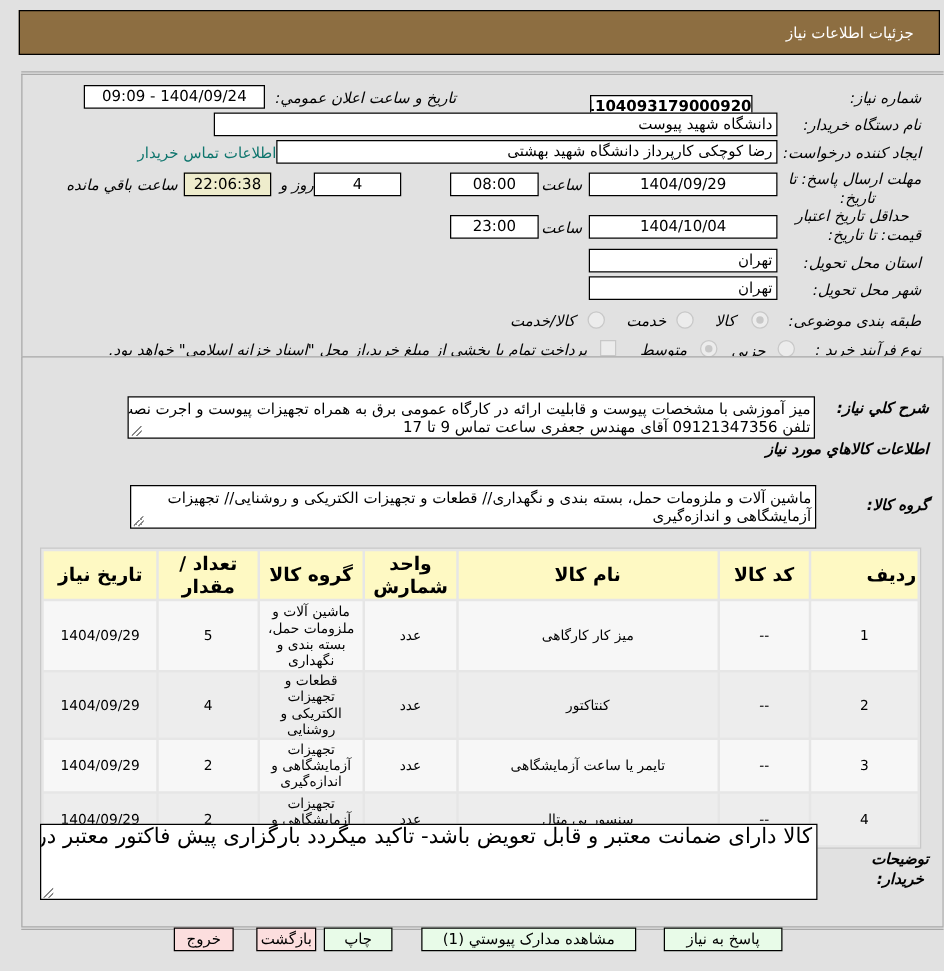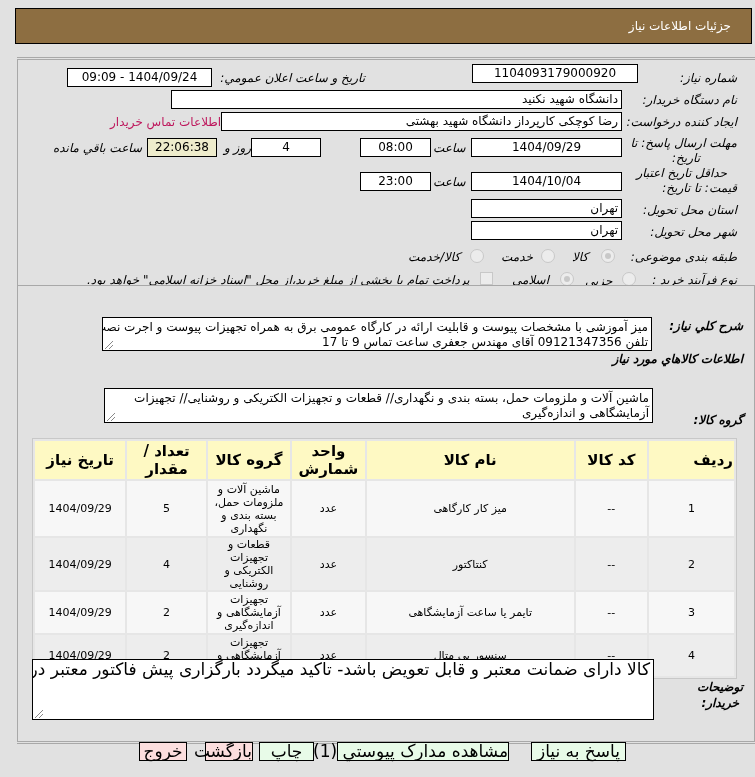--- a/index.html
+++ b/index.html
@@ -27,21 +27,21 @@
   .sep-top { position: absolute; left: 17px; top: 57px; width: 738px; height: 1px; background: #a8a8a8; }
 
   .lbl { position: absolute; white-space: nowrap; font-size: 12px; text-align: right; font-style: italic; }
   .box {
     position: absolute; background: #fff; border: 1px solid #000;
     height: 19px; line-height: 17px; font-size: 12px; text-align: center;
     white-space: nowrap; overflow: hidden;
   }
   .box.right { text-align: right; padding-right: 3px; }
   .box.tan { background: #eeeccc; }
-  .link { position: absolute; color: #be185d; white-space: nowrap; }
+  .link { position: absolute; color: #0f766e; white-space: nowrap; }
 
   .radio {
     position: absolute; width: 14px; height: 14px; border-radius: 50%;
     border: 1px solid #c8c8c8; background: #ececec;
   }
   .radio.checked::after {
     content: ""; position: absolute; left: 3px; top: 3px; width: 6px; height: 6px;
     border-radius: 50%; background: #c8c8c8;
   }
   .checkbox {
@@ -72,21 +72,21 @@
   table.items tr.odd td { background: #f7f7f7; }
   table.items tr.even td { background: #ededed; }
   table.items tr.r1 td { height: 55px; }
   table.items tr.r2 td { height: 41px; }
   table.items tr.r3 td { height: 41px; }
   table.items tr.r4 td { height: 41px; }
   table.items td.grp { font-size: 11px; line-height: 13px; padding: 0 6px; }
 
   .btn {
     position: absolute; top: 742px; height: 19px; border: 1px solid #000;
-    font-size: 17px; line-height: 17px; text-align: center; white-space: nowrap;
+    font-size: 12px; line-height: 17px; text-align: center; white-space: nowrap;
     cursor: pointer;
   }
   .btn.green { background: #e8fbe8; }
   .btn.red { background: #fcdede; }
 
   .watermark { position: absolute; pointer-events: none; }
 </style>
 </head>
 <body>
 
@@ -101,27 +101,27 @@
     <rect x="75" y="20" width="22" height="45" fill="#c96a6a" transform="rotate(-35 85 42)"></rect>
     <polygon points="40,70 80,115 25,110" fill="#c96a6a"></polygon>
   </g>
   <text x="150" y="110" font-family="DejaVu Sans, sans-serif" font-size="100" font-weight="bold" fill="#b8b8b8" opacity="0.55" direction="ltr">AriaTender.neT</text>
 </svg>
 
 <div class="sep-top"></div>
 <div class="panel top-panel"></div>
 
 <span class="lbl" style="right:18px;top:71px;">شماره نیاز:</span>
-<div class="box" style="left:472px;top:64px;width:166px;">1104093179000920</div>
+<div class="box" style="left:472px;top:76px;width:130px;font-weight:bold;">1104093179000920</div>
 
 <span class="lbl" style="right:390px;top:71px;">تاریخ و ساعت اعلان عمومي:</span>
 <div class="box" style="left:67px;top:68px;width:145px;">1404/09/24 - 09:09</div>
 
 <span class="lbl" style="right:18px;top:93px;">نام دستگاه خریدار:</span>
-<div class="box right" style="left:171px;top:90px;width:451px;">دانشگاه شهید نکنید</div>
+<div class="box right" style="left:171px;top:90px;width:451px;">دانشگاه شهید پیوست</div>
 
 <span class="lbl" style="right:18px;top:115px;">ایجاد کننده درخواست:</span>
 <div class="box right" style="left:221px;top:112px;width:401px;">رضا کوچکی کارپرداز دانشگاه شهید بهشتی</div>
 <span class="link" style="left:110px;top:115px;">اطلاعات تماس خریدار</span>
 
 <span class="lbl" style="right:18px;top:136px;">مهلت ارسال پاسخ: تا</span>
 <span class="lbl" style="right:55px;top:151px;">تاریخ:</span>
 <div class="box" style="left:471px;top:138px;width:151px;">1404/09/29</div>
 <span class="lbl" style="left:433px;top:141px;">ساعت</span>
 <div class="box" style="left:360px;top:138px;width:71px;">08:00</div>
@@ -147,36 +147,36 @@
 <span class="lbl" style="left:572px;top:250px;">کالا</span>
 <span class="radio" style="left:541px;top:249px;"></span>
 <span class="lbl" style="left:501px;top:250px;">خدمت</span>
 <span class="radio" style="left:470px;top:249px;"></span>
 <span class="lbl" style="left:408px;top:250px;">کالا/خدمت</span>
 
 <span class="lbl" style="right:18px;top:273px;">نوع فرآیند خرید :</span>
 <span class="radio" style="left:622px;top:272px;"></span>
 <span class="lbl" style="left:585px;top:274px;">جزیي</span>
 <span class="radio checked" style="left:560px;top:272px;"></span>
-<span class="lbl" style="left:512px;top:273px;">اسلامی</span>
+<span class="lbl" style="left:512px;top:273px;">متوسط</span>
 <span class="checkbox" style="left:480px;top:272px;"></span>
 <span class="lbl" style="left:87px;top:273px;">پرداخت تمام یا بخشی از مبلغ خرید،از محل "اسناد خزانه اسلامی" خواهد بود.</span>
 
 <div class="panel bottom-panel"></div>
 
 <span class="lbl bold" style="right:12px;top:319px;">شرح کلي نیاز:</span>
 <div class="textarea" style="left:102px;top:317px;width:550px;height:34px;">
   <div style="white-space:nowrap;">میز آموزشی با مشخصات پیوست و قابلیت ارائه در کارگاه عمومی برق به همراه تجهیزات پیوست و اجرت نصب</div>
   <div style="white-space:nowrap;">تلفن 09121347356  آقای مهندس جعفری ساعت تماس 9 تا 17</div>
   <span class="resize-grip"></span>
 </div>
 
 <span class="lbl bold" style="right:12px;top:352px;">اطلاعات کالاهاي مورد نیاز</span>
 
-<span class="lbl bold" style="right:12px;top:397px;margin-top:16px;">گروه کالا:</span>
+<span class="lbl bold" style="right:12px;top:397px;">گروه کالا:</span>
 <div class="textarea" style="left:104px;top:388px;width:549px;height:35px;">
   <div style="white-space:nowrap;">ماشین آلات و ملزومات حمل، بسته بندی و نگهداری// قطعات و تجهیزات الکتریکی و روشنایی// تجهیزات</div>
   <div style="white-space:nowrap;">آزمایشگاهی و اندازه‌گیری</div>
   <span class="resize-grip"></span>
 </div>
 
 <table class="items">
   <thead>
     <tr>
       <th style="width:26px;padding-left:44px;">ردیف</th>

